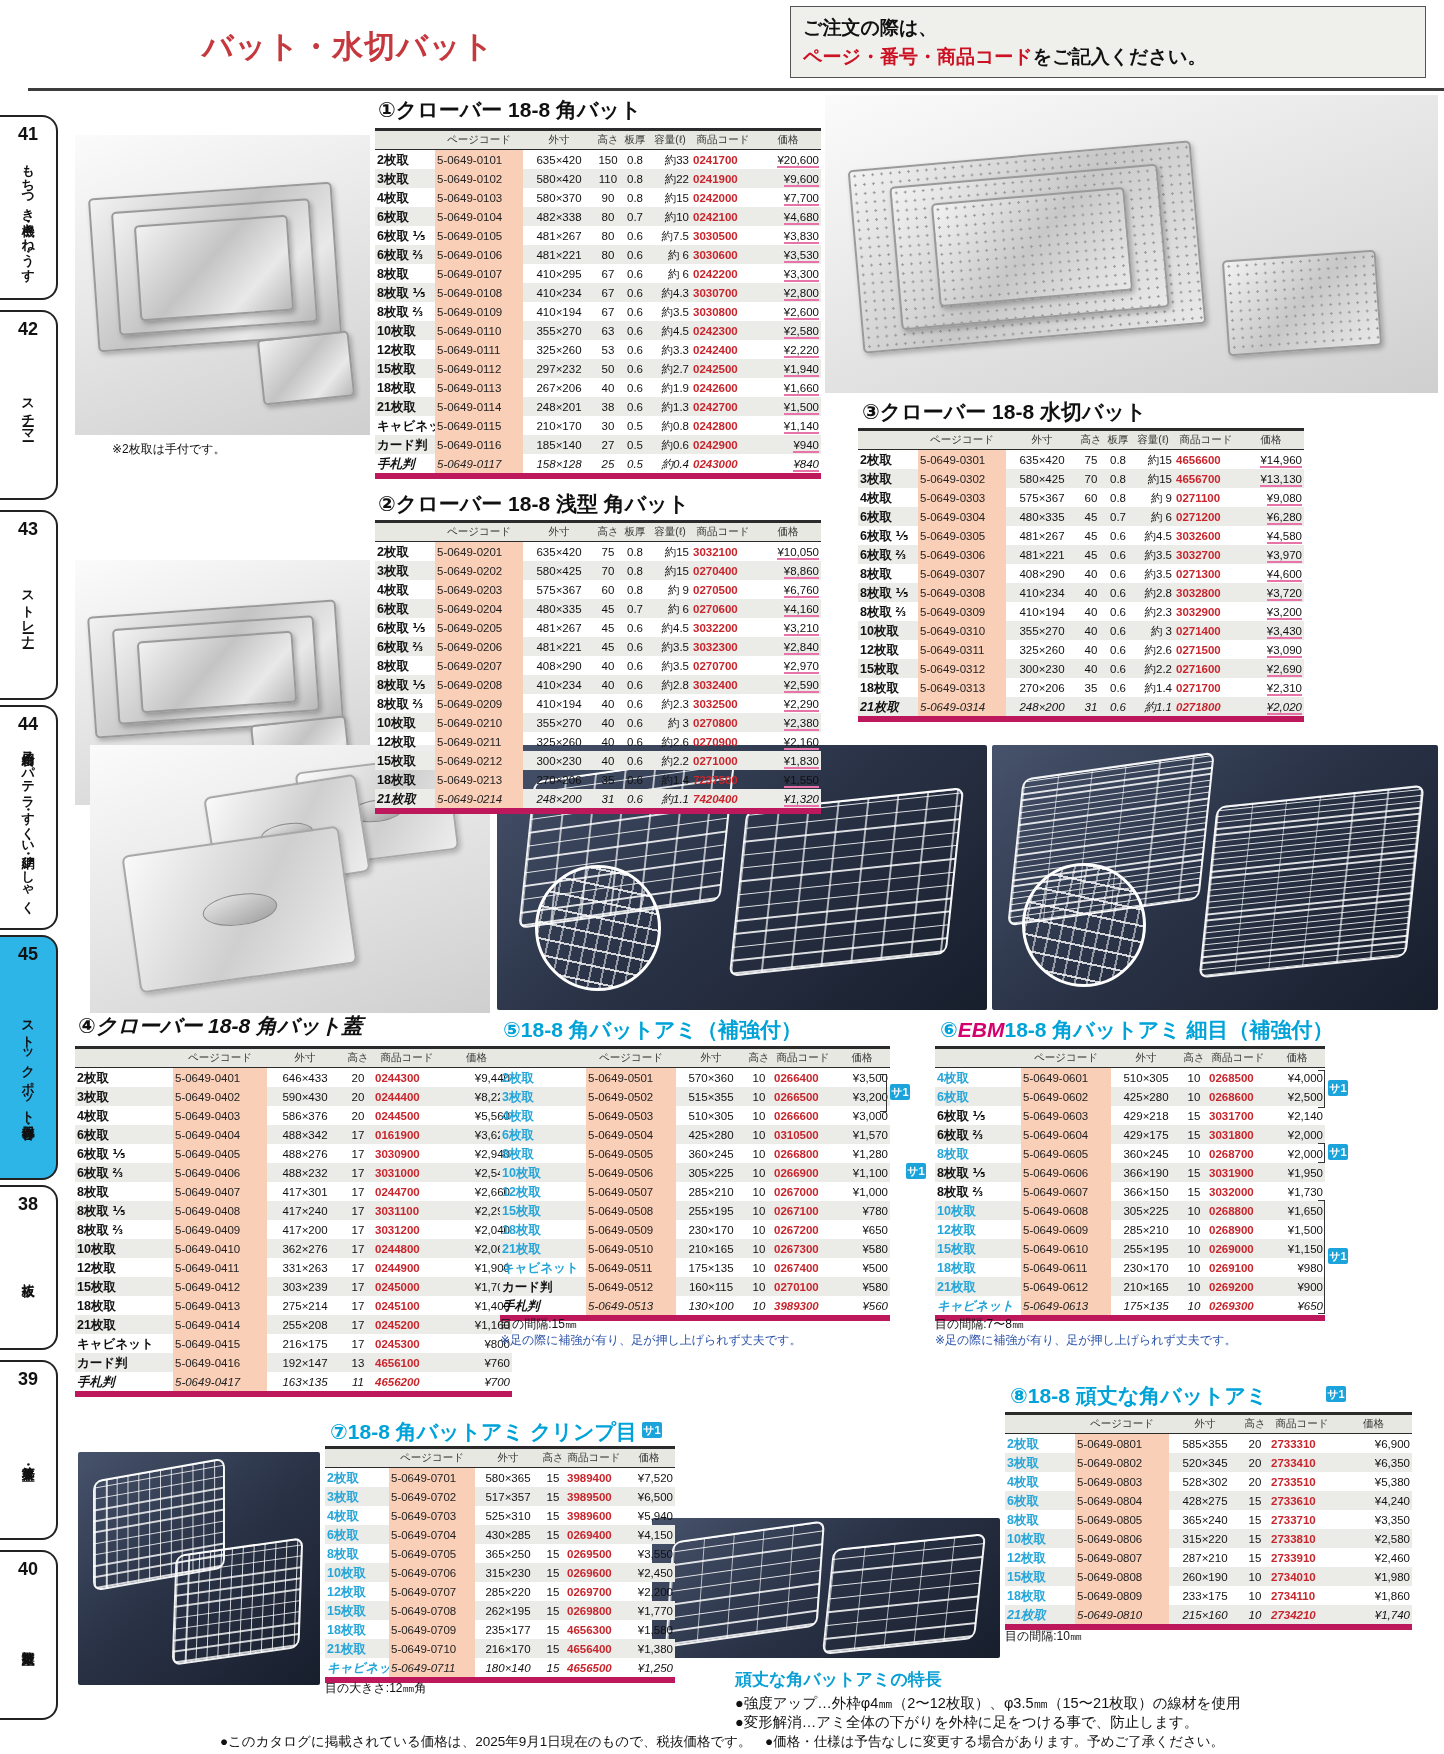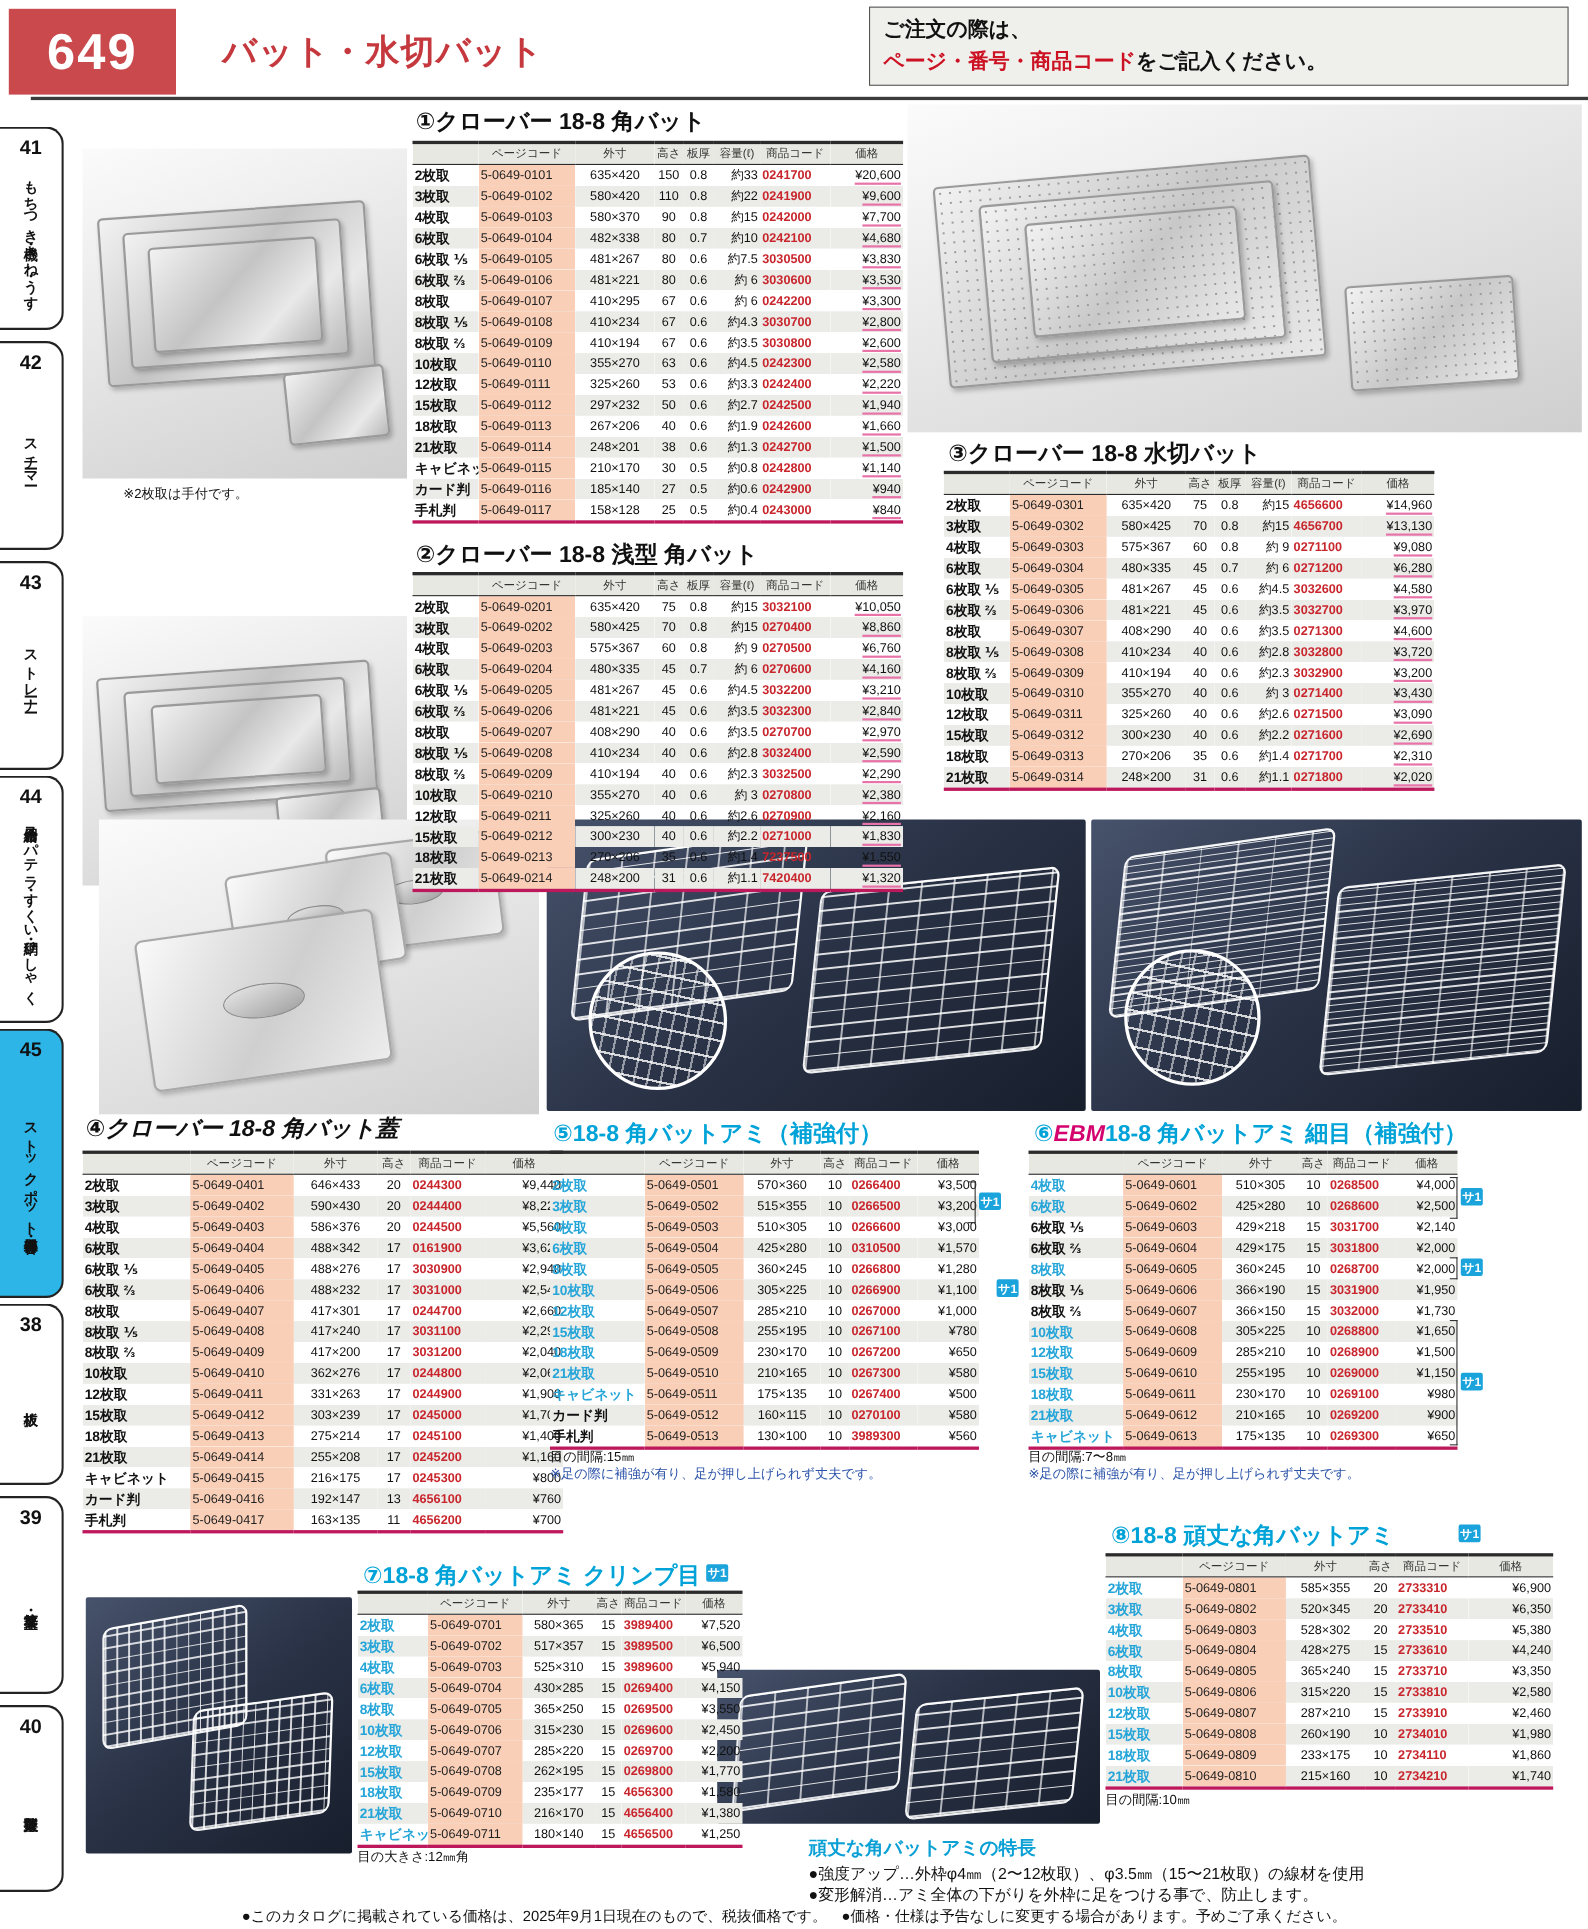--- a/index.html
+++ b/index.html
@@ -29,21 +29,21 @@
   .tbl-title{font-size:21px;font-weight:bold;color:#101010;white-space:nowrap;}
   .tbl-title.cyan{color:#00a3d8;}
   .brand-ebm{color:#d4006e;font-style:italic;margin-right:0;}
 
   
   .cat-table{border-collapse:collapse;table-layout:fixed;width:100%;font-size:11.5px;}
   .cat-table th{background:#e8e8e2;border-top:3px solid #2b2b2b;border-bottom:1.5px solid #2b2b2b;
      font-weight:normal;font-size:10.5px;color:#333;padding:2px 1px;white-space:nowrap;overflow:hidden;}
   .cat-table td{padding:1px 2px;height:17px;white-space:nowrap;overflow:hidden;line-height:16px;}
   .cat-table tbody tr:nth-child(even){background:#ebebe8;}
-  .cat-table tbody tr:last-child td{border-bottom:3px solid #be185d;}
+  .cat-table tbody tr:last-child td{border-bottom:6px solid #be185d;font-style:italic;}
   .c-label{font-weight:bold;font-size:12.5px;text-align:left;}
   .c-label.cyan{color:#25a5d8;}
   .c-page{background:#f9cfb8;color:#222;text-align:left;}
   .c-dim{text-align:center;}
   .c-num{text-align:center;}
   .c-cap{text-align:right;padding-right:5px;}
   .c-prod{color:#c8252c;font-weight:bold;text-align:left;padding-left:5px;}
   .c-price{text-align:right;padding-right:2px;}
   .pu{border-bottom:2px solid #e773a8;}
 
@@ -94,23 +94,20 @@
   .caption{font-size:12px;color:#111;}
   .feature-title{font-size:17px;font-weight:bold;color:#0aa0d5;}
   .feature-line{font-size:14.5px;color:#111;white-space:nowrap;}
   .footer-line{font-size:13.5px;color:#111;text-align:center;width:100%;}
 </style>
 </head>
 <body>
 
 <div id="page">
 
-  <div class="abs pageno-box">
-    <span>649</span>
-  </div>
   <div class="abs page-title">バット・水切バット</div>
   <div class="abs order-box">
     <span>ご注文の際は、</span><br>
     <span class="order-red">ページ・番号・商品コード</span><span>をご記入ください。</span>
   </div>
   <div class="abs header-rule"></div>
 
   <div class="abs side-tab" style="top:115px;height:185px;">
     <span class="tab-num">41</span>
     <span class="tab-label">もちつき機・きね・うす</span>

